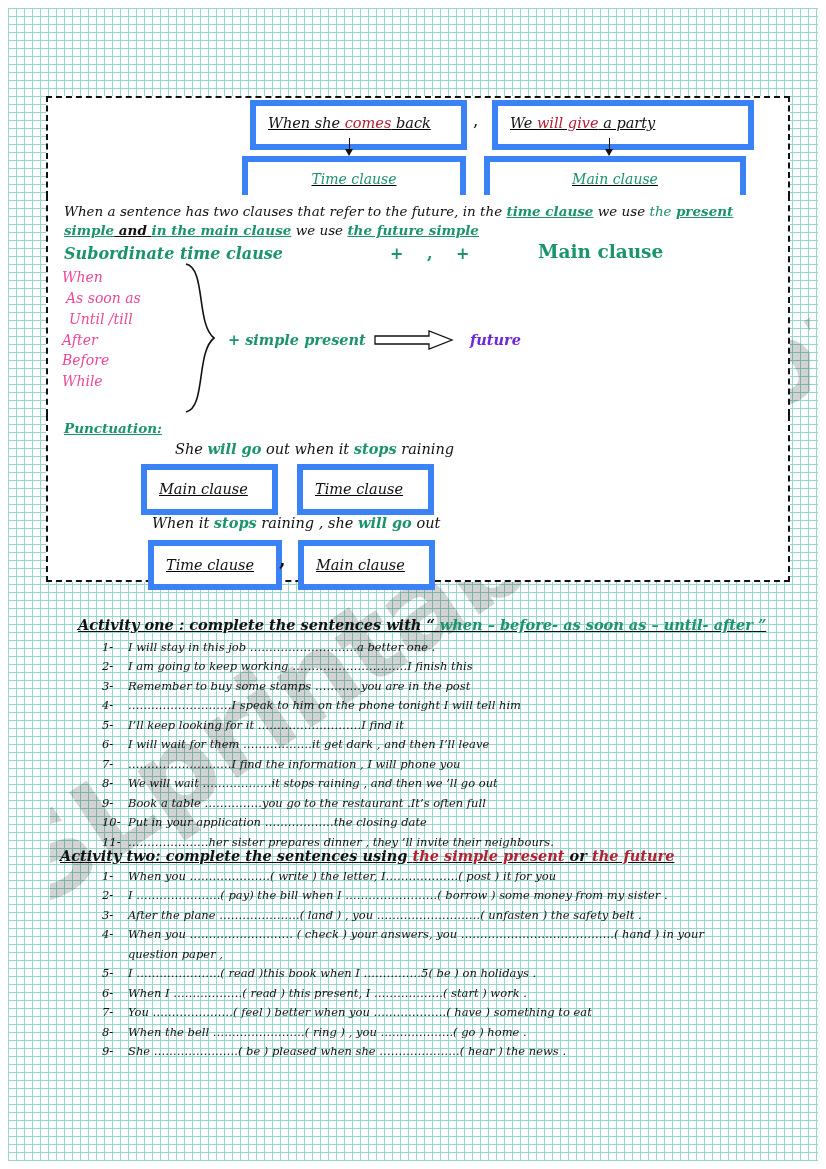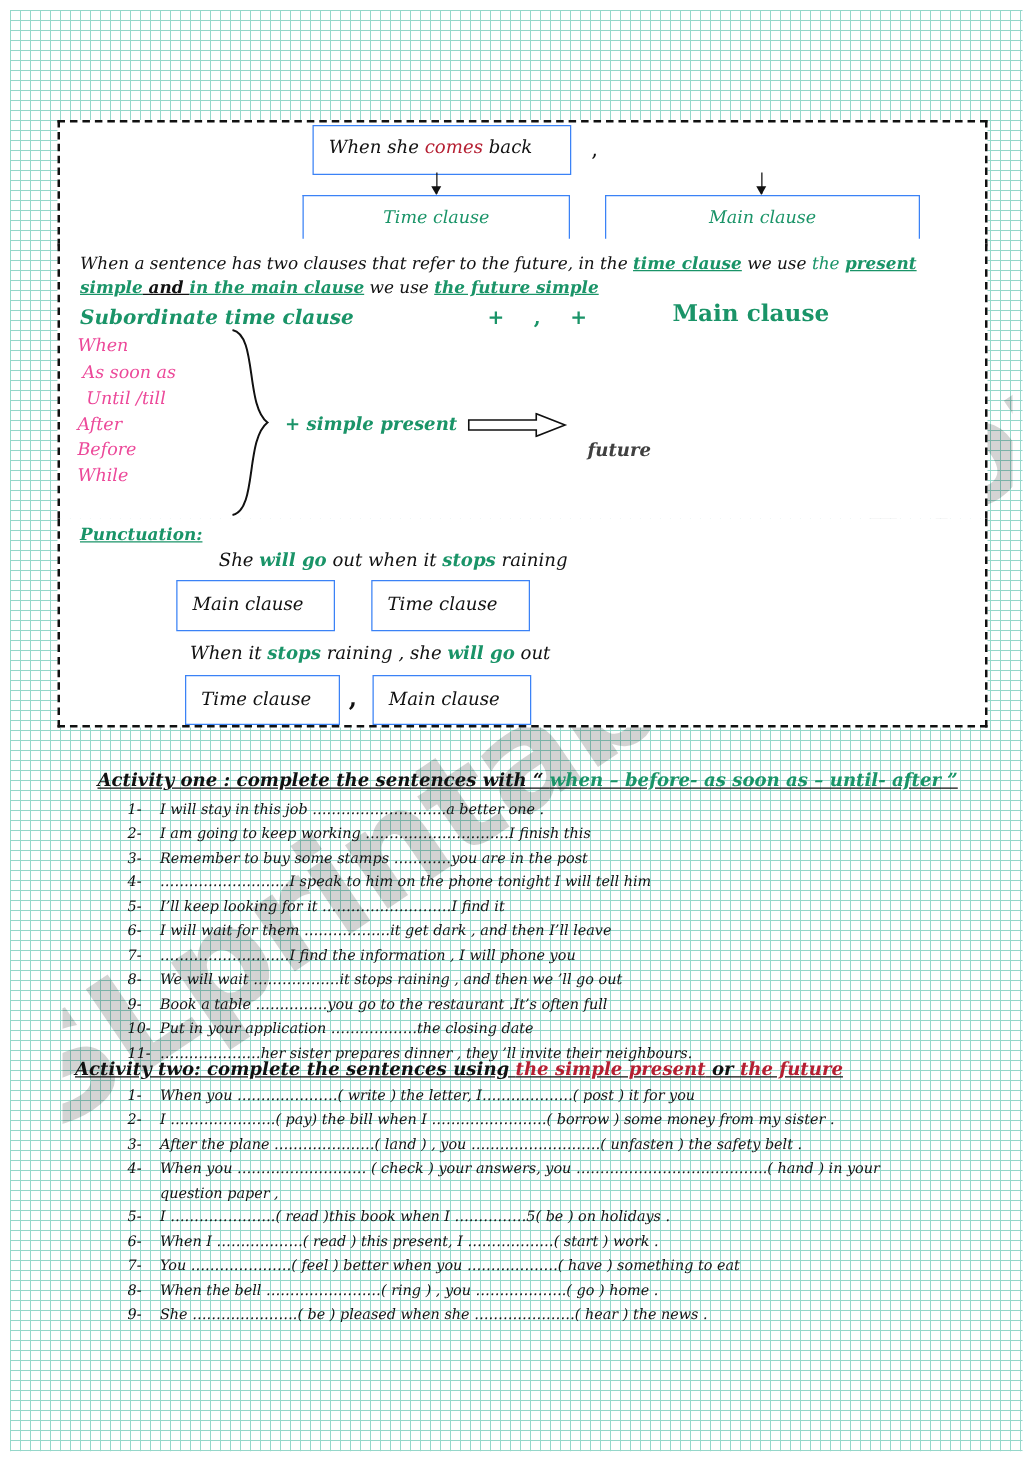--- a/index.html
+++ b/index.html
@@ -49,21 +49,21 @@
     font-weight:bold;font-style:italic;font-size:16.5px;
     color:#c4122f;padding-left:14px;letter-spacing:.4px;
   }
 
   
   .panel{position:absolute;background:#fff;border:2px dashed #111;}
   #panel-top{left:46px;top:96px;width:740px;height:99px;border-bottom:none;}
   #panel-mid{left:46px;top:195px;width:740px;height:220px;border-top:none;border-bottom:none;}
   #panel-punct{left:46px;top:415px;width:740px;height:165px;border-top:none;}
 
-  .solidbox{position:absolute;background:#fff;border:1px solid #3b82f6;}
+  .solidbox{position:absolute;background:#fff;border:6px solid #3b82f6;text-decoration:underline;}
 
   .ital{font-style:italic;}
   .red{color:#b51f32;}
 
   
   #conj{
     position:absolute;left:58px;top:104px;width:175px;
     font-family:"DejaVu Serif", serif;font-size:13px;line-height:1.33;
   }
   #conj .hd{font-weight:bold;font-style:italic;color:#1a9468;}
@@ -133,21 +133,21 @@
   #brace{position:absolute;left:180px;top:262px;width:40px;height:152px;}
   #simple-present{
     position:absolute;left:228px;top:331px;
     font-family:"DejaVu Serif",serif;font-weight:bold;font-style:italic;
     font-size:14.5px;color:#1a9468;white-space:nowrap;
   }
   #holarrow{position:absolute;left:374px;top:330px;width:80px;height:20px;}
   #future-w{
     position:absolute;left:470px;top:331px;
     font-family:"DejaVu Serif",serif;font-weight:bold;font-style:italic;
-    font-size:14.5px;color:#404040;margin-top:21px;
+    font-size:14.5px;color:#6d28d9;
   }
 
   
   #punct-hd{
     position:absolute;left:64px;top:420px;
     font-family:"DejaVu Serif",serif;font-weight:bold;font-style:italic;
     font-size:13.5px;color:#1a9468;text-decoration:underline;
   }
   .pex{
     position:absolute;font-family:"DejaVu Serif",serif;font-style:italic;
@@ -200,20 +200,23 @@
 
   <div class="panel" id="panel-top"></div>
 
 
   <div class="solidbox" id="ex1">
     <div class="exsent"><span>When she </span><span class="red ital">comes</span><span> back</span></div>
   </div>
 
   <div id="comma1">,</div>
 
+  <div class="solidbox" id="ex2">
+    <div class="exsent"><span>We </span><span class="red ital">will give</span><span> a party</span></div>
+  </div>
 
   <div class="darrow" id="arr1"></div>
   <div class="darrow" id="arr2"></div>
 
   <div class="solidbox" id="lab1">
     <div class="labtxt">Time clause</div>
   </div>
   <div class="solidbox" id="lab2">
     <div class="labtxt">Main clause</div>
   </div>

